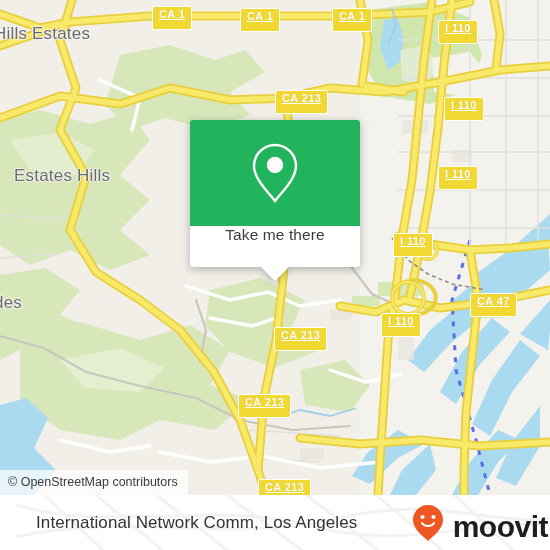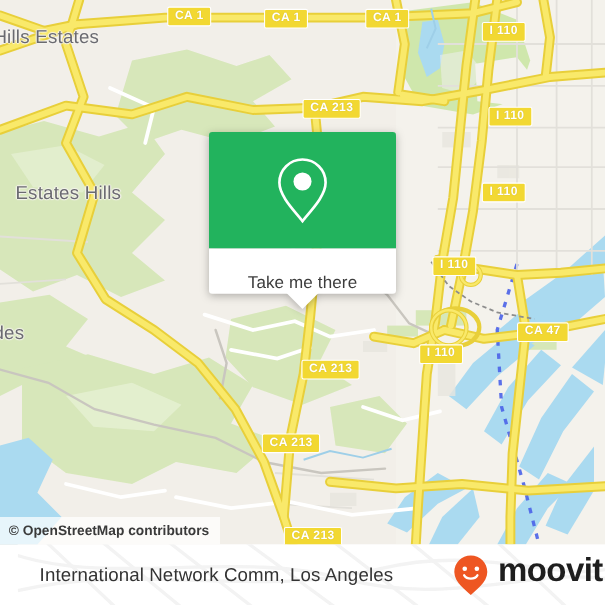--- a/index.html
+++ b/index.html
@@ -23,46 +23,47 @@
     position: absolute; white-space: nowrap;
     color: #6a6a70; font-size: 17px; letter-spacing: .2px;
     text-shadow: 1px 0 1px #f6f4ef, -1px 0 1px #f6f4ef, 0 1px 1px #f6f4ef, 0 -1px 1px #f6f4ef;
   }
 
   
   .shield {
     position: absolute;
     background: #f2d832; border: 1.6px solid #ffffff; border-radius: 2px;
     color: #ffffff; font-size: 11px; font-weight: bold; letter-spacing: .4px;
-    padding: 2px 6px 3px 6px; line-height: 11px; white-space: nowrap;
+    padding: 2px 6px 9px 6px; line-height: 11px; white-space: nowrap;
     text-shadow: 0 0 1px rgba(130,110,0,.35);
+    text-decoration: underline;
   }
 
   
   .attrib {
     position: absolute; left: 0; bottom: 0;
     background: rgba(255,255,255,.72);
     color: #3a3a3a; font-size: 12.5px;
-    padding: 5px 10px 6px 8px; white-space: nowrap; font-weight: bold;
+    padding: 5px 10px 6px 8px; white-space: nowrap;
   }
 
   
   .callout {
     position: absolute; left: 190px; top: 120px; width: 170px;
     filter: drop-shadow(0 2px 4px rgba(0,0,0,.28));
   }
   .callout-top {
     height: 106px; background: var(--green);
     border-radius: 3px 3px 0 0;
     display: flex; align-items: center; justify-content: center;
   }
   .callout-btn {
     height: 41px; background: #ffffff;
     border-radius: 0 0 3px 3px;
-    display: flex; align-items: flex-end; justify-content: center;
+    display: flex; align-items: flex-start; justify-content: center;
     color: #3c3c3c; font-size: 15.5px; letter-spacing: .1px;
   }
   .callout-tail {
     position: absolute; left: 50%; bottom: -14px; transform: translateX(-50%);
     width: 0; height: 0;
     border-left: 15px solid transparent;
     border-right: 15px solid transparent;
     border-top: 15px solid #ffffff;
   }
 
@@ -71,21 +72,21 @@
     position: absolute; left: 16px; bottom: 0; width: 550px; height: 55px;
     background: #ffffff; overflow: hidden;
   }
   .footer-bg { position: absolute; left: 0; top: -2px; opacity: .32; }
   .footer-title {
     position: absolute; left: 20px; top: 50%; transform: translateY(-50%);
     color: #333333; font-size: 17px; letter-spacing: .1px; white-space: nowrap;
   }
   .brand {
     position: absolute; right: 18px; top: 50%; transform: translateY(-50%);
-    display: flex; align-items: flex-start; gap: 8px;
+    display: flex; align-items: flex-end; gap: 8px;
   }
   .brand-word {
     color: #1e1e1e; font-size: 30px; font-weight: bold; letter-spacing: -0.5px;
     line-height: 30px;
   }
 </style>
 </head>
 <body>
 
 <div id="app">

